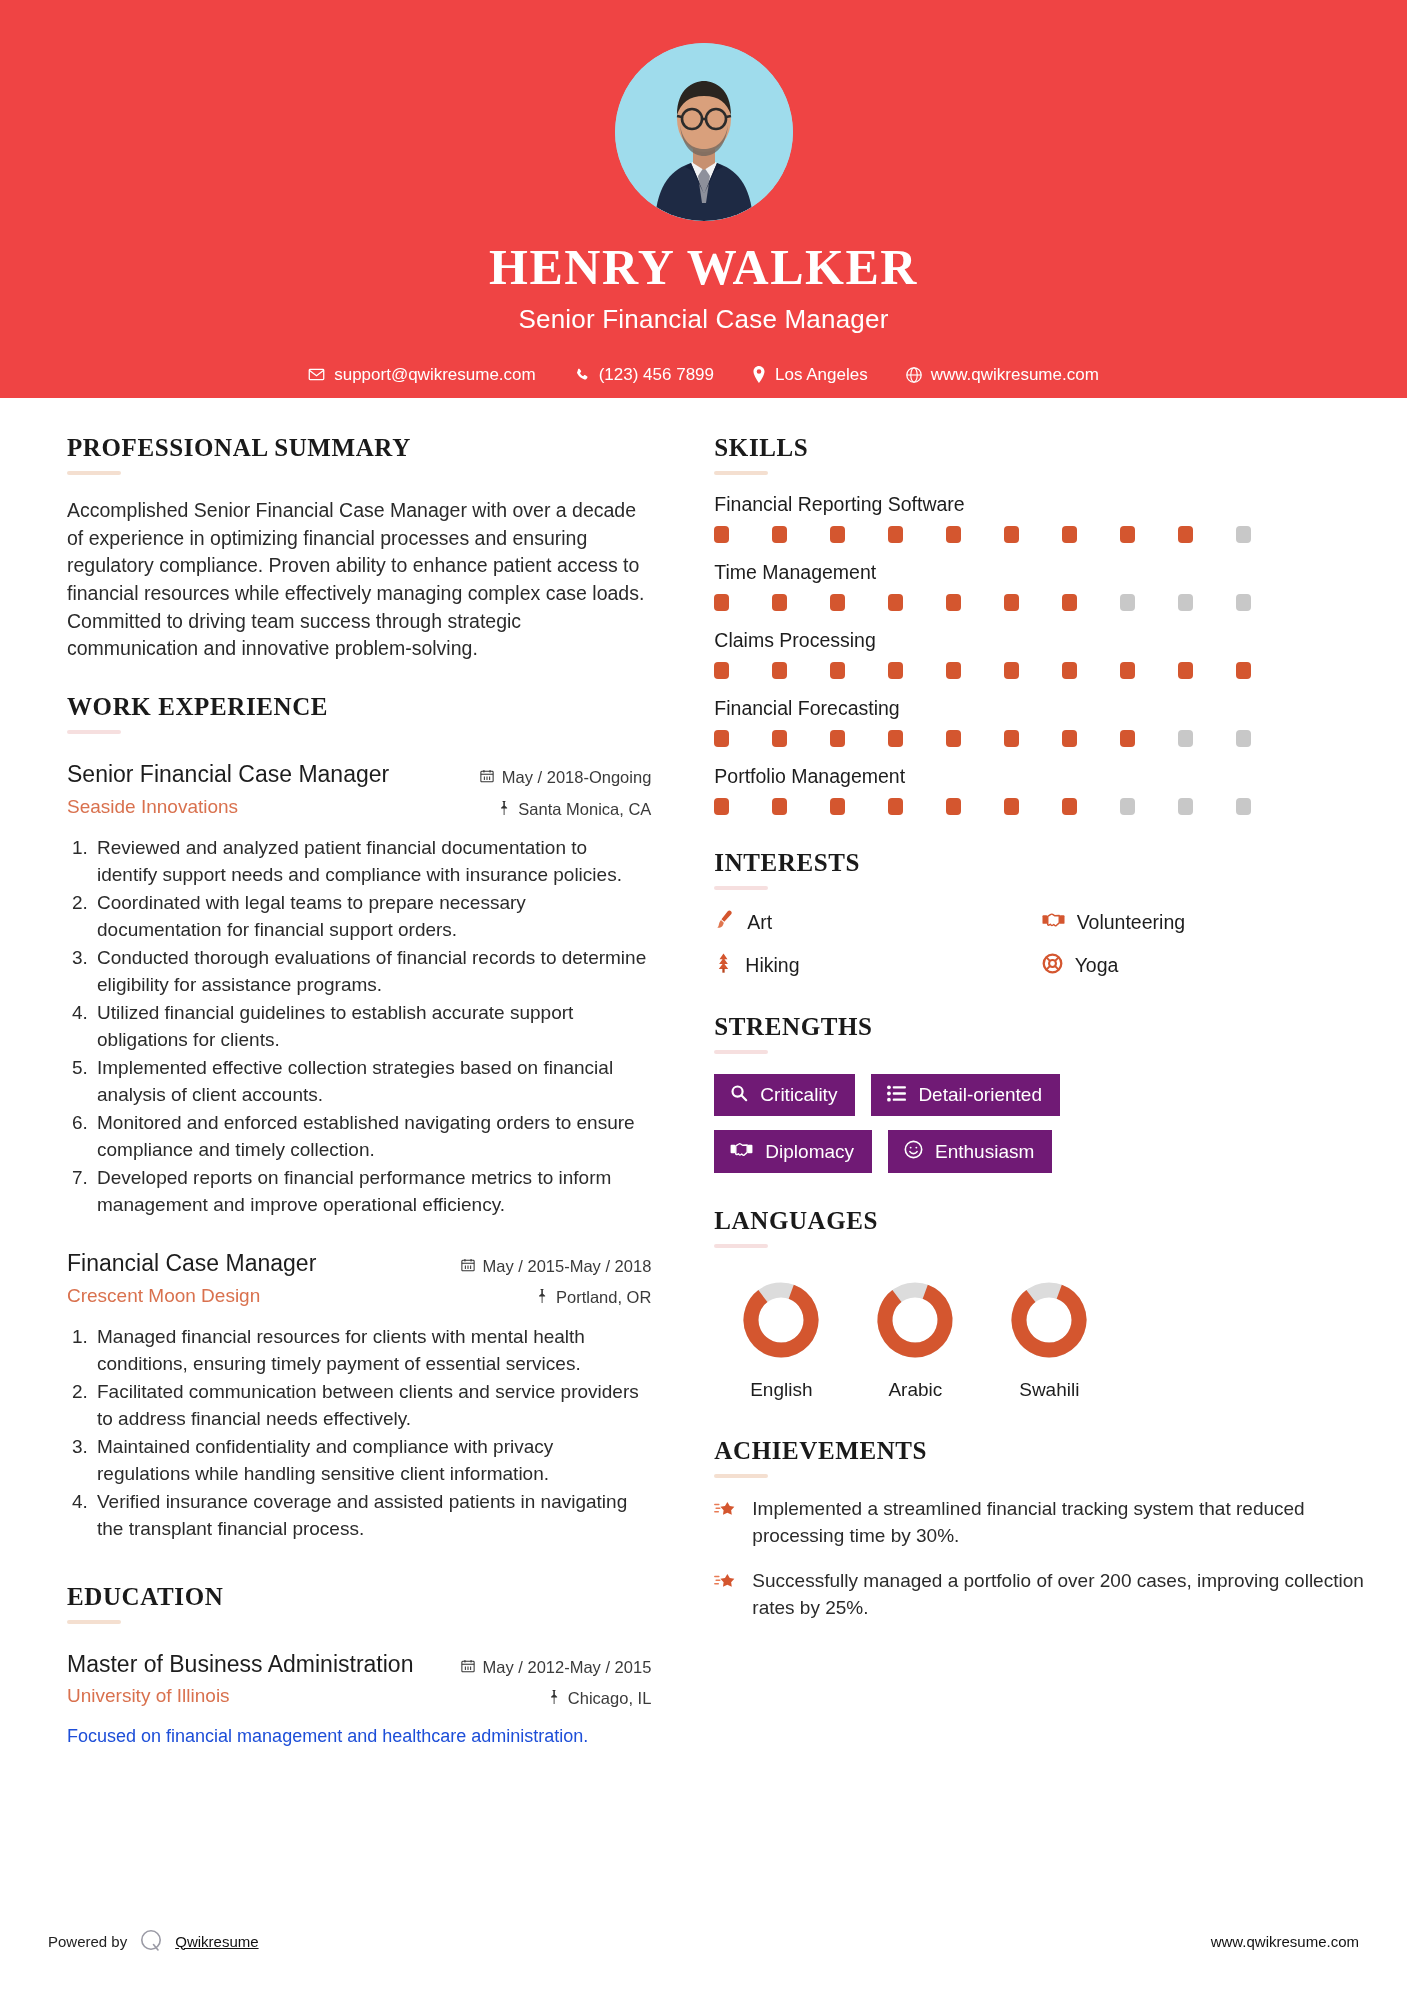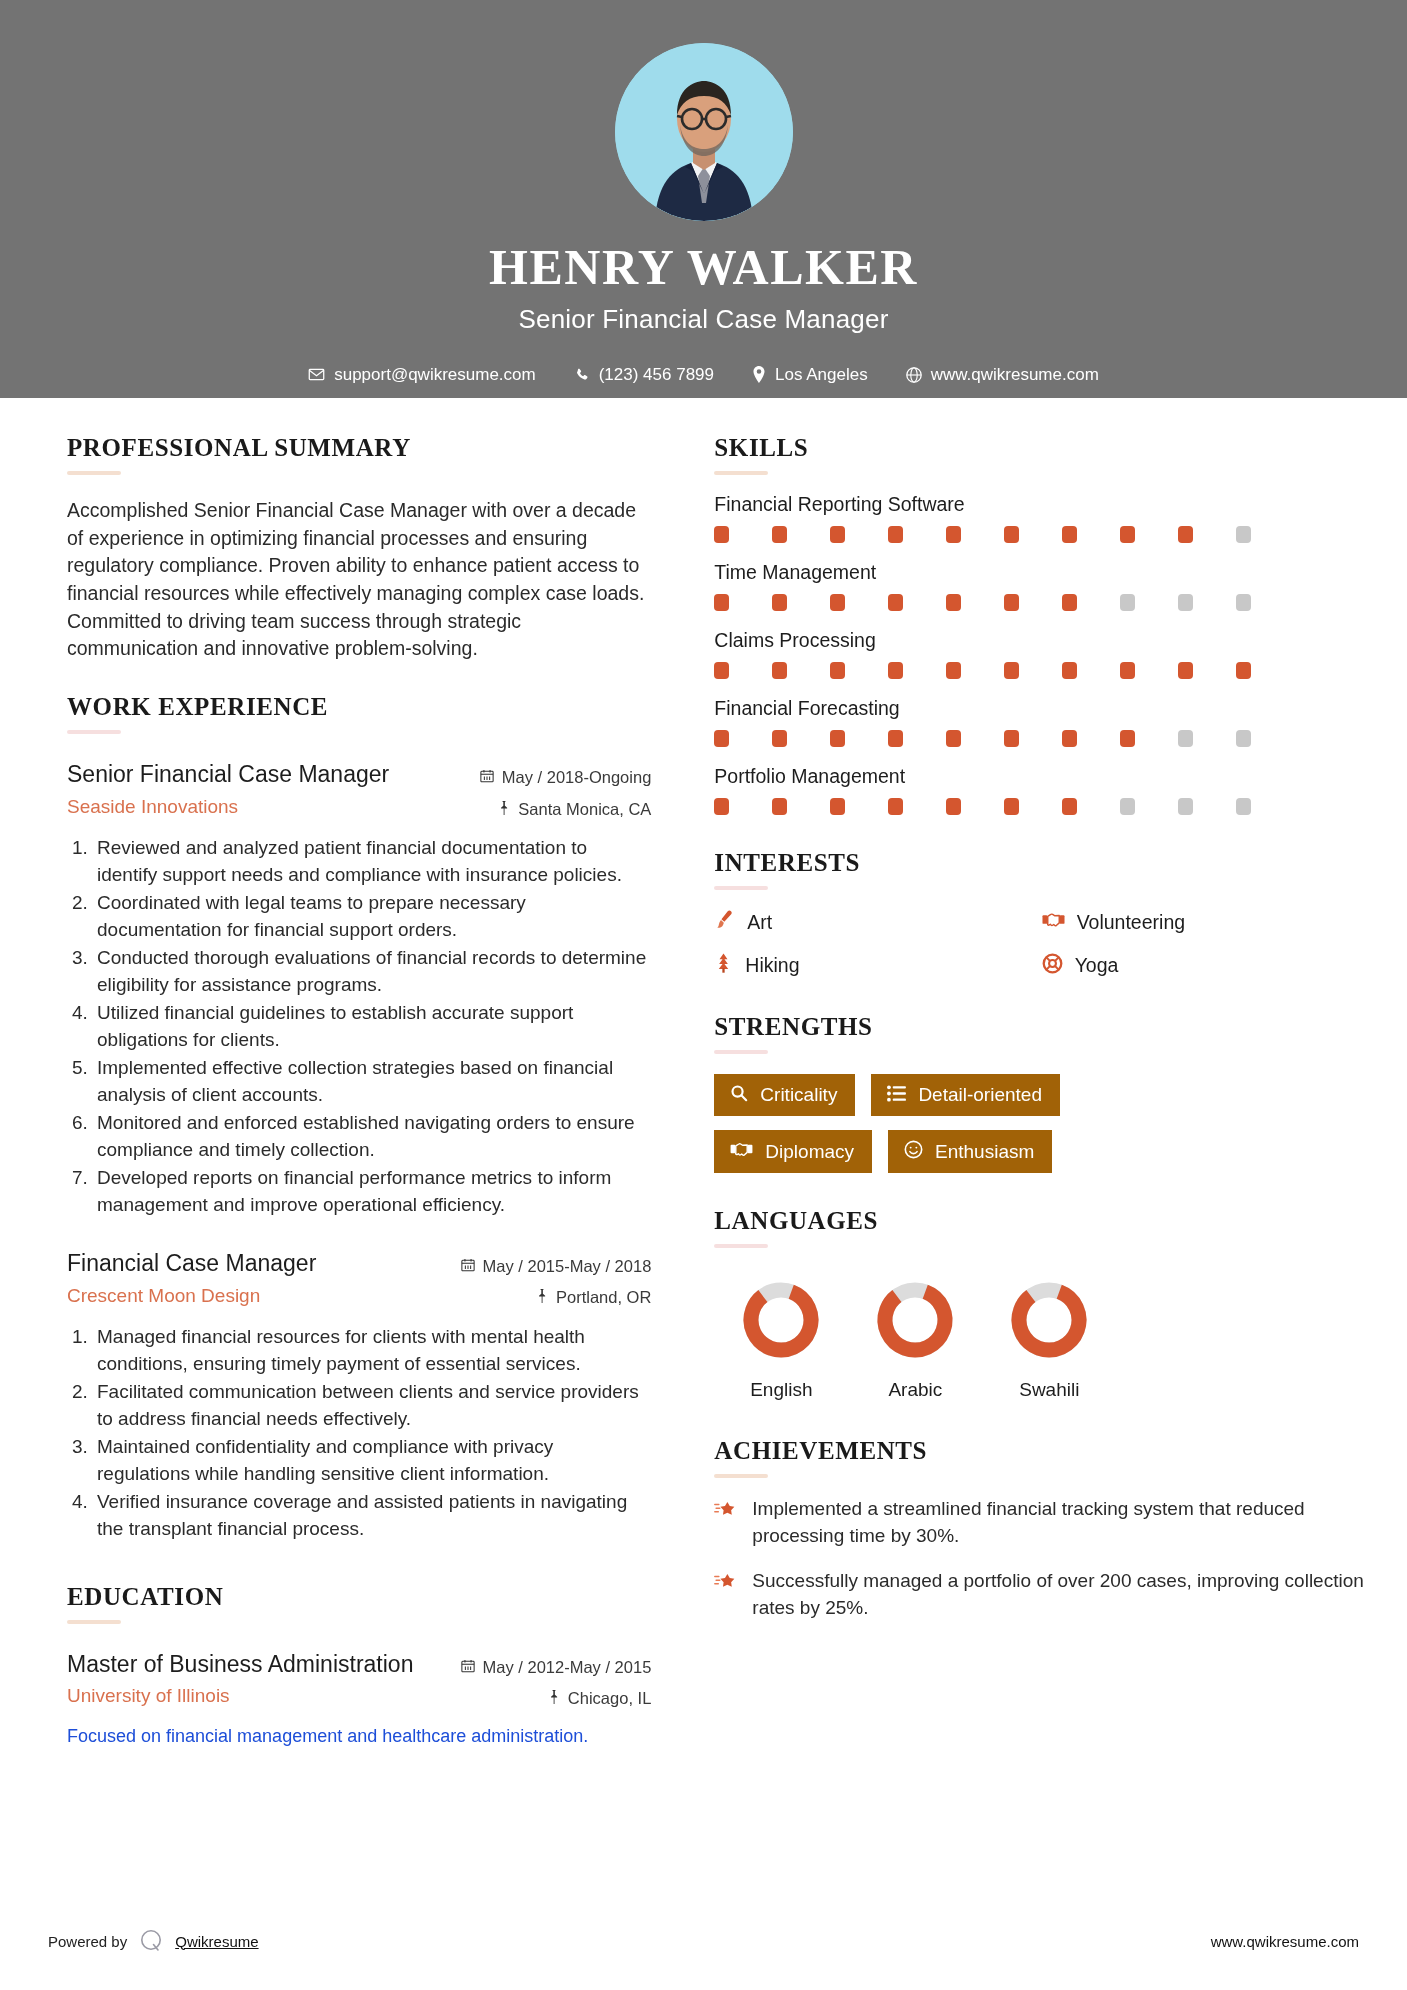--- a/index.html
+++ b/index.html
@@ -5,21 +5,21 @@
   * { box-sizing: border-box; margin: 0; padding: 0; }
   html, body {
     width: 1407px;
     background: #ffffff;
     font-family: "Liberation Sans", sans-serif;
   }
   body { width: 1407px; height: 1990px; position: relative; overflow: hidden; }
 
   
   .header {
-    background: #737373;
+    background: #ef4444;
     height: 398px;
     width: 100%;
     display: flex;
     flex-direction: column;
     align-items: center;
     padding-top: 43px;
   }
   .avatar {
     width: 178px; height: 178px;
     border-radius: 50%;
@@ -179,21 +179,21 @@
 
   
   .strengths-wrap {
     display: flex;
     flex-wrap: wrap;
     gap: 14px 16px;
     margin-top: 20px;
     max-width: 420px;
   }
   .chip {
-    background: #a16207;
+    background: #701a75;
     color: #ffffff;
     font-size: 19px;
     padding: 10px 18px 11px 16px;
     display: flex;
     align-items: center;
     gap: 12px;
     line-height: 1;
   }
 
   

